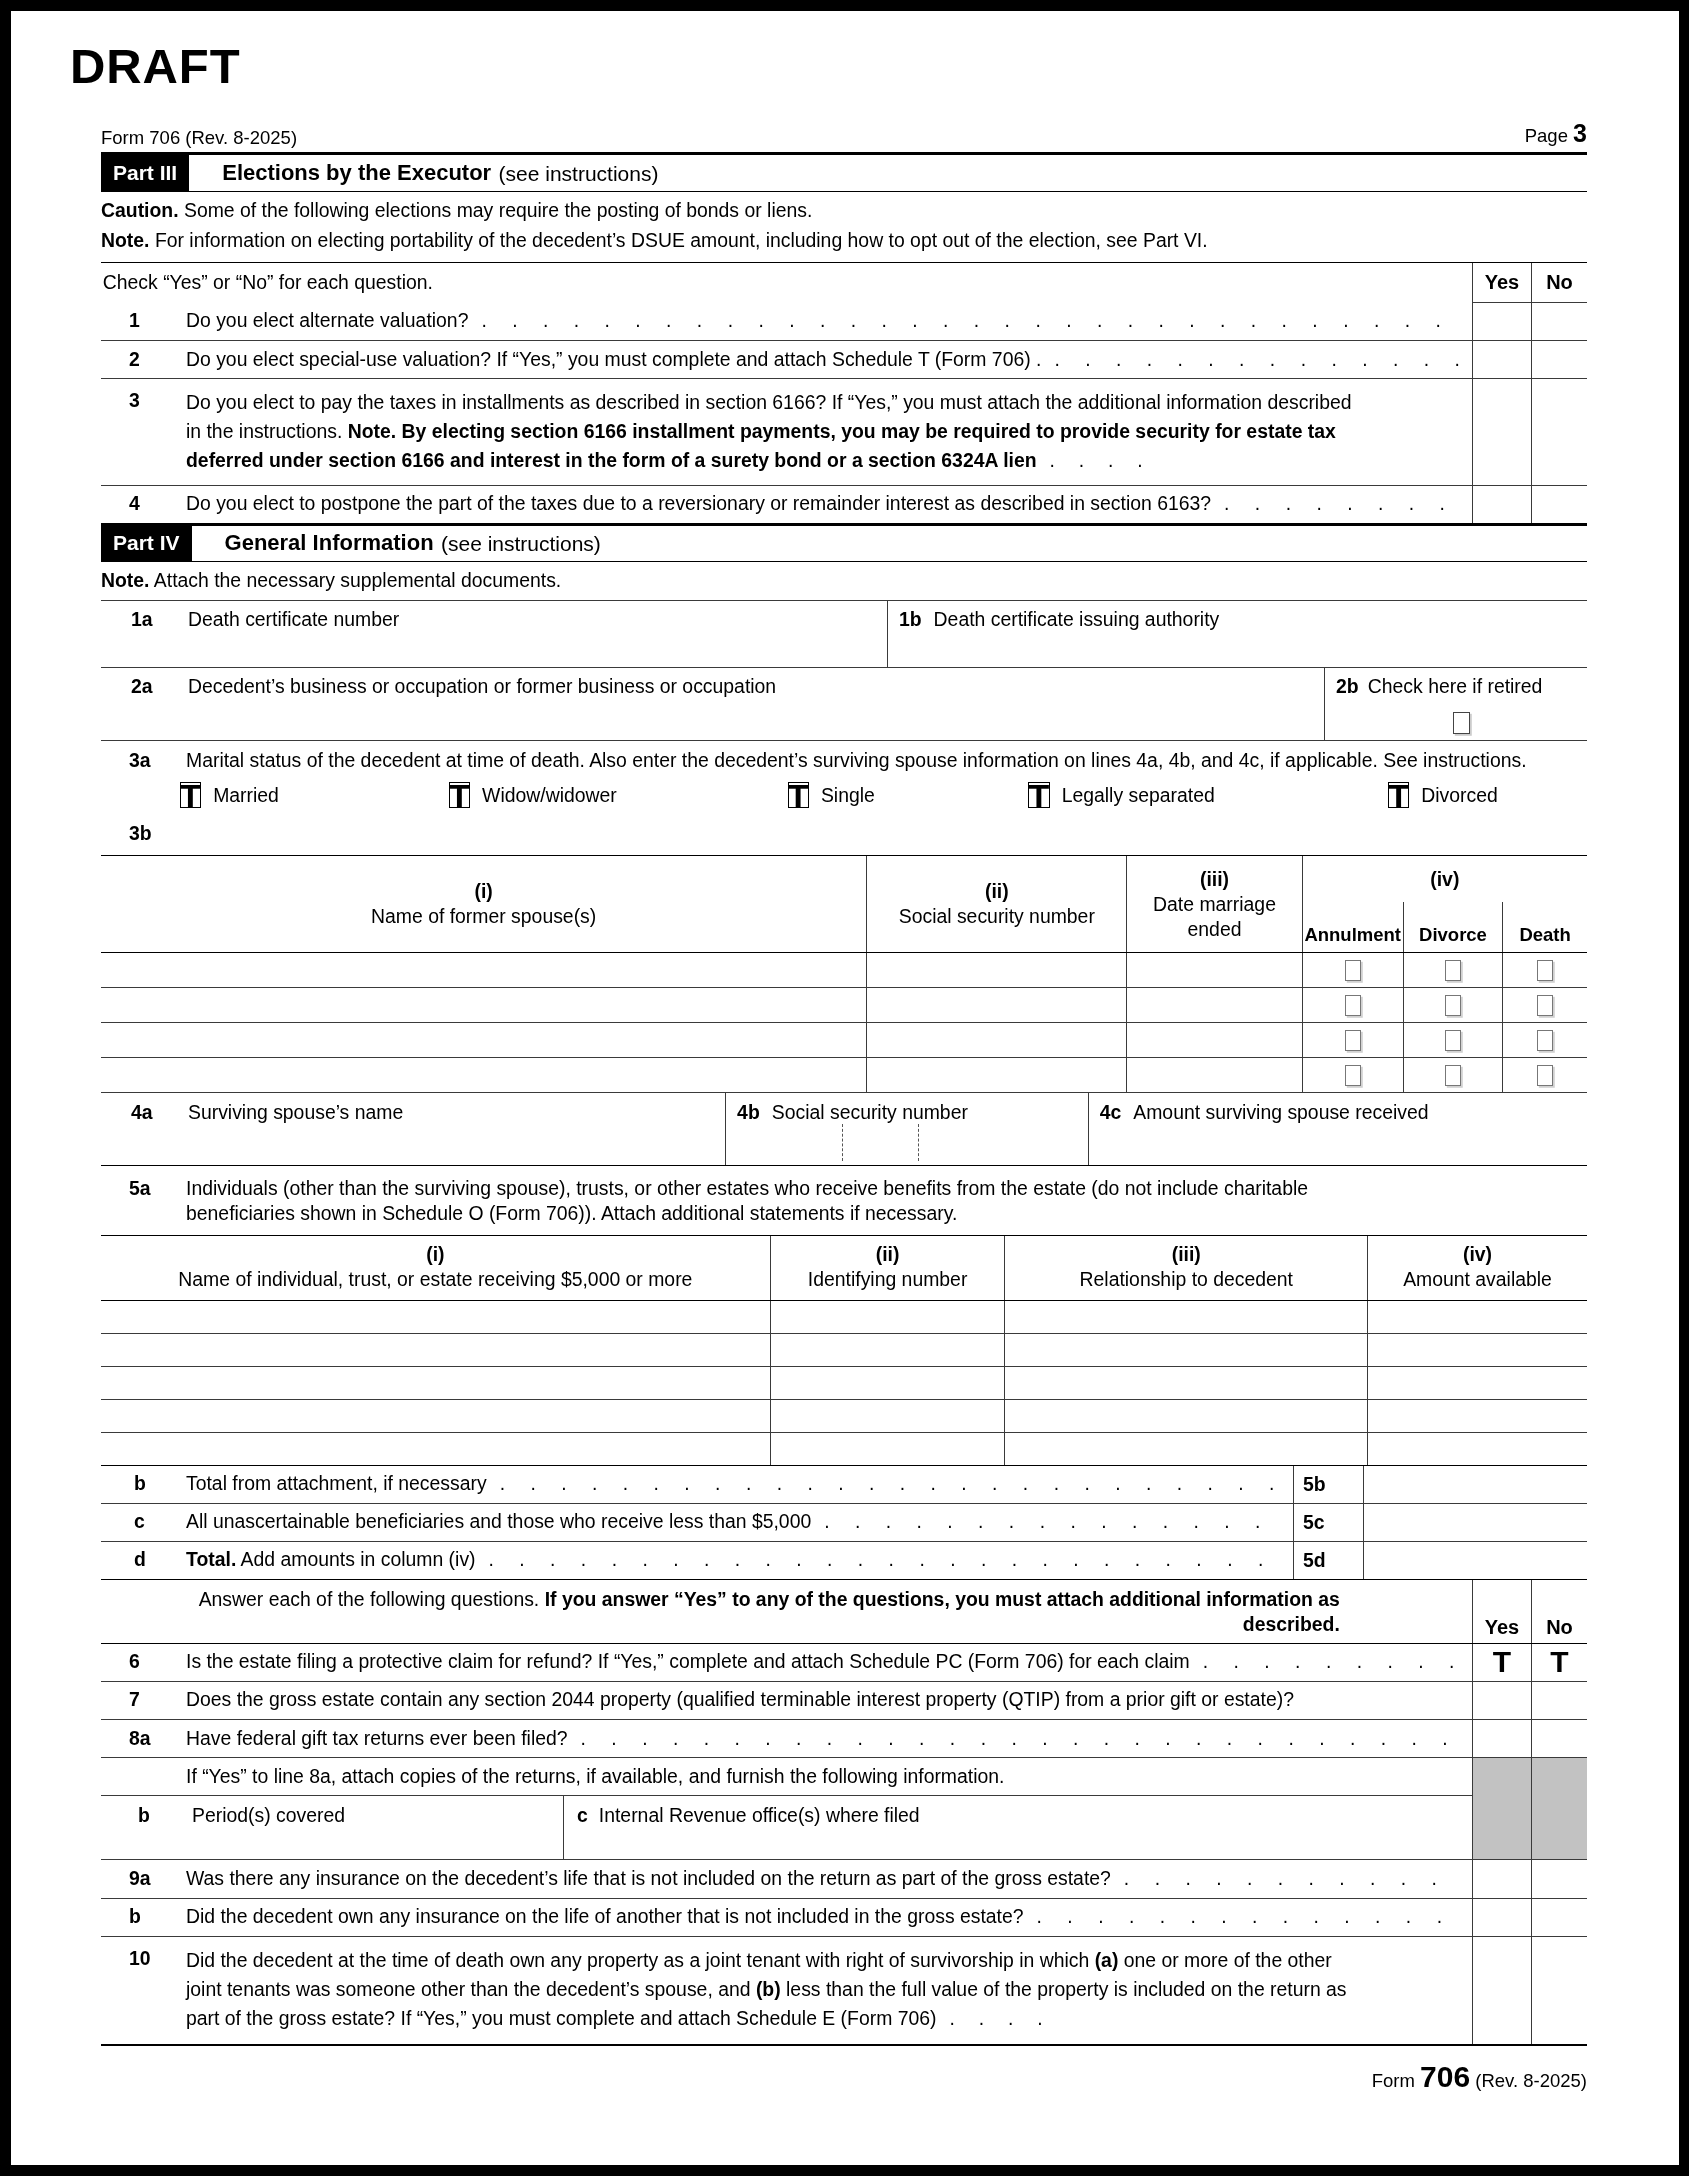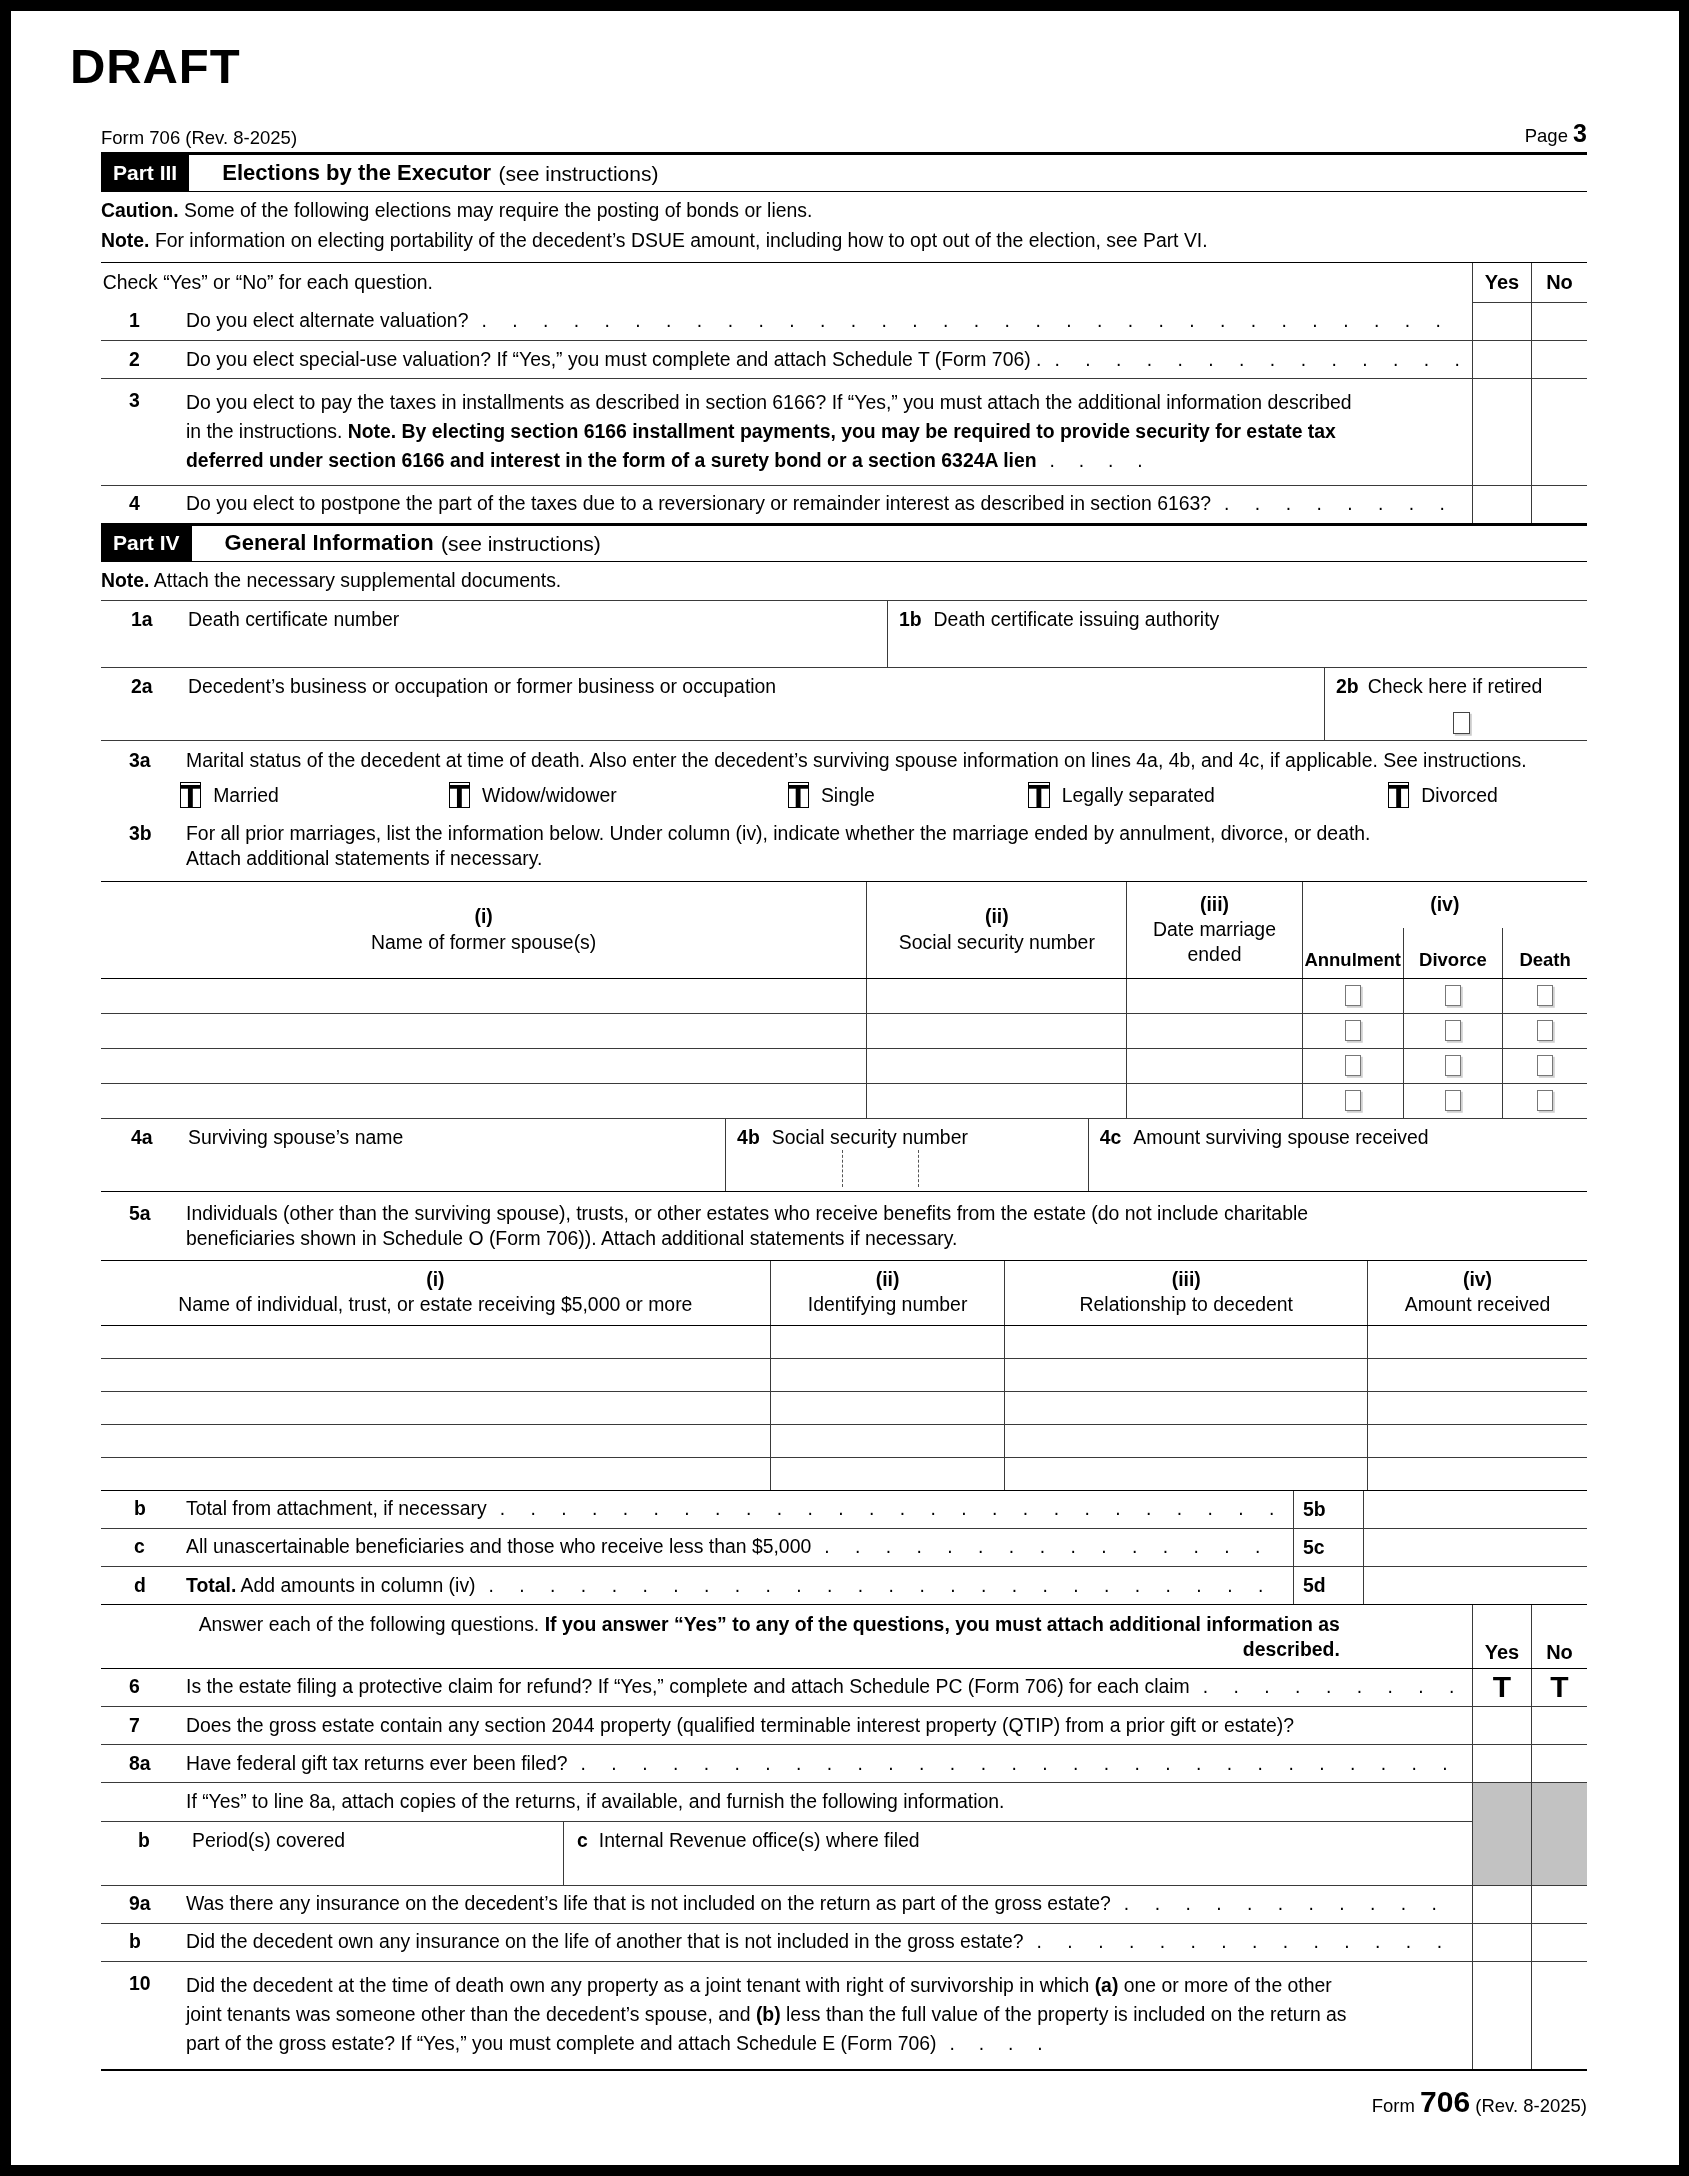--- a/index.html
+++ b/index.html
@@ -204,21 +204,20 @@
         <span class="opt" style="left:23.4%;"><span class="tcb"><span class="g">T</span></span><span>Widow/widower</span></span>
         <span class="opt" style="left:46.2%;"><span class="tcb"><span class="g">T</span></span><span>Single</span></span>
         <span class="opt" style="left:62.4%;"><span class="tcb"><span class="g">T</span></span><span>Legally separated</span></span>
         <span class="opt" style="left:86.6%;"><span class="tcb"><span class="g">T</span></span><span>Divorced</span></span>
       </div>
     </div>
 
     <div class="p3b">
       <div class="prow">
         <span class="cnum">3b</span>
-        <span><span>For all prior marriages, list the information below. Under column (iv), indicate whether the marriage ended by annulment, divorce, or death.</span><br><span>Attach additional statements if necessary.</span></span>
       </div>
     </div>
 
     <div class="mtable">
       <div class="mhead">
         <div class="mh span">
             <span class="hsmall">(i)</span>
             <span class="hname">Name of former spouse(s)</span>
           </div>
         <div class="mh span bl">
@@ -314,21 +313,21 @@
         <span class="cnum">5a</span>
         <span><span>Individuals (other than the surviving spouse), trusts, or other estates who receive benefits from the estate (do not include charitable</span><br><span>beneficiaries shown in Schedule O (Form 706)). Attach additional statements if necessary.</span></span>
       </div>
     </div>
 
     <div class="btable">
       <div class="bhead">
         <div class="bh"><span class="hsmall">(i)</span><br><span class="hname">Name of individual, trust, or estate receiving $5,000 or more</span></div>
         <div class="bh bl"><span class="hsmall">(ii)</span><br><span class="hname">Identifying number</span></div>
         <div class="bh bl"><span class="hsmall">(iii)</span><br><span class="hname">Relationship to decedent</span></div>
-        <div class="bh bl"><span class="hsmall">(iv)</span><br><span class="hname">Amount received</span></div>
+        <div class="bh bl"><span class="hsmall">(iv)</span><br><span class="hname">Amount available</span></div>
       </div>
       <div class="brow">
           <div class="bc"></div>
           <div class="bc bl"></div>
           <div class="bc bl"></div>
           <div class="bc bl"></div>
         </div>
       <div class="brow">
           <div class="bc"></div>
           <div class="bc bl"></div>

